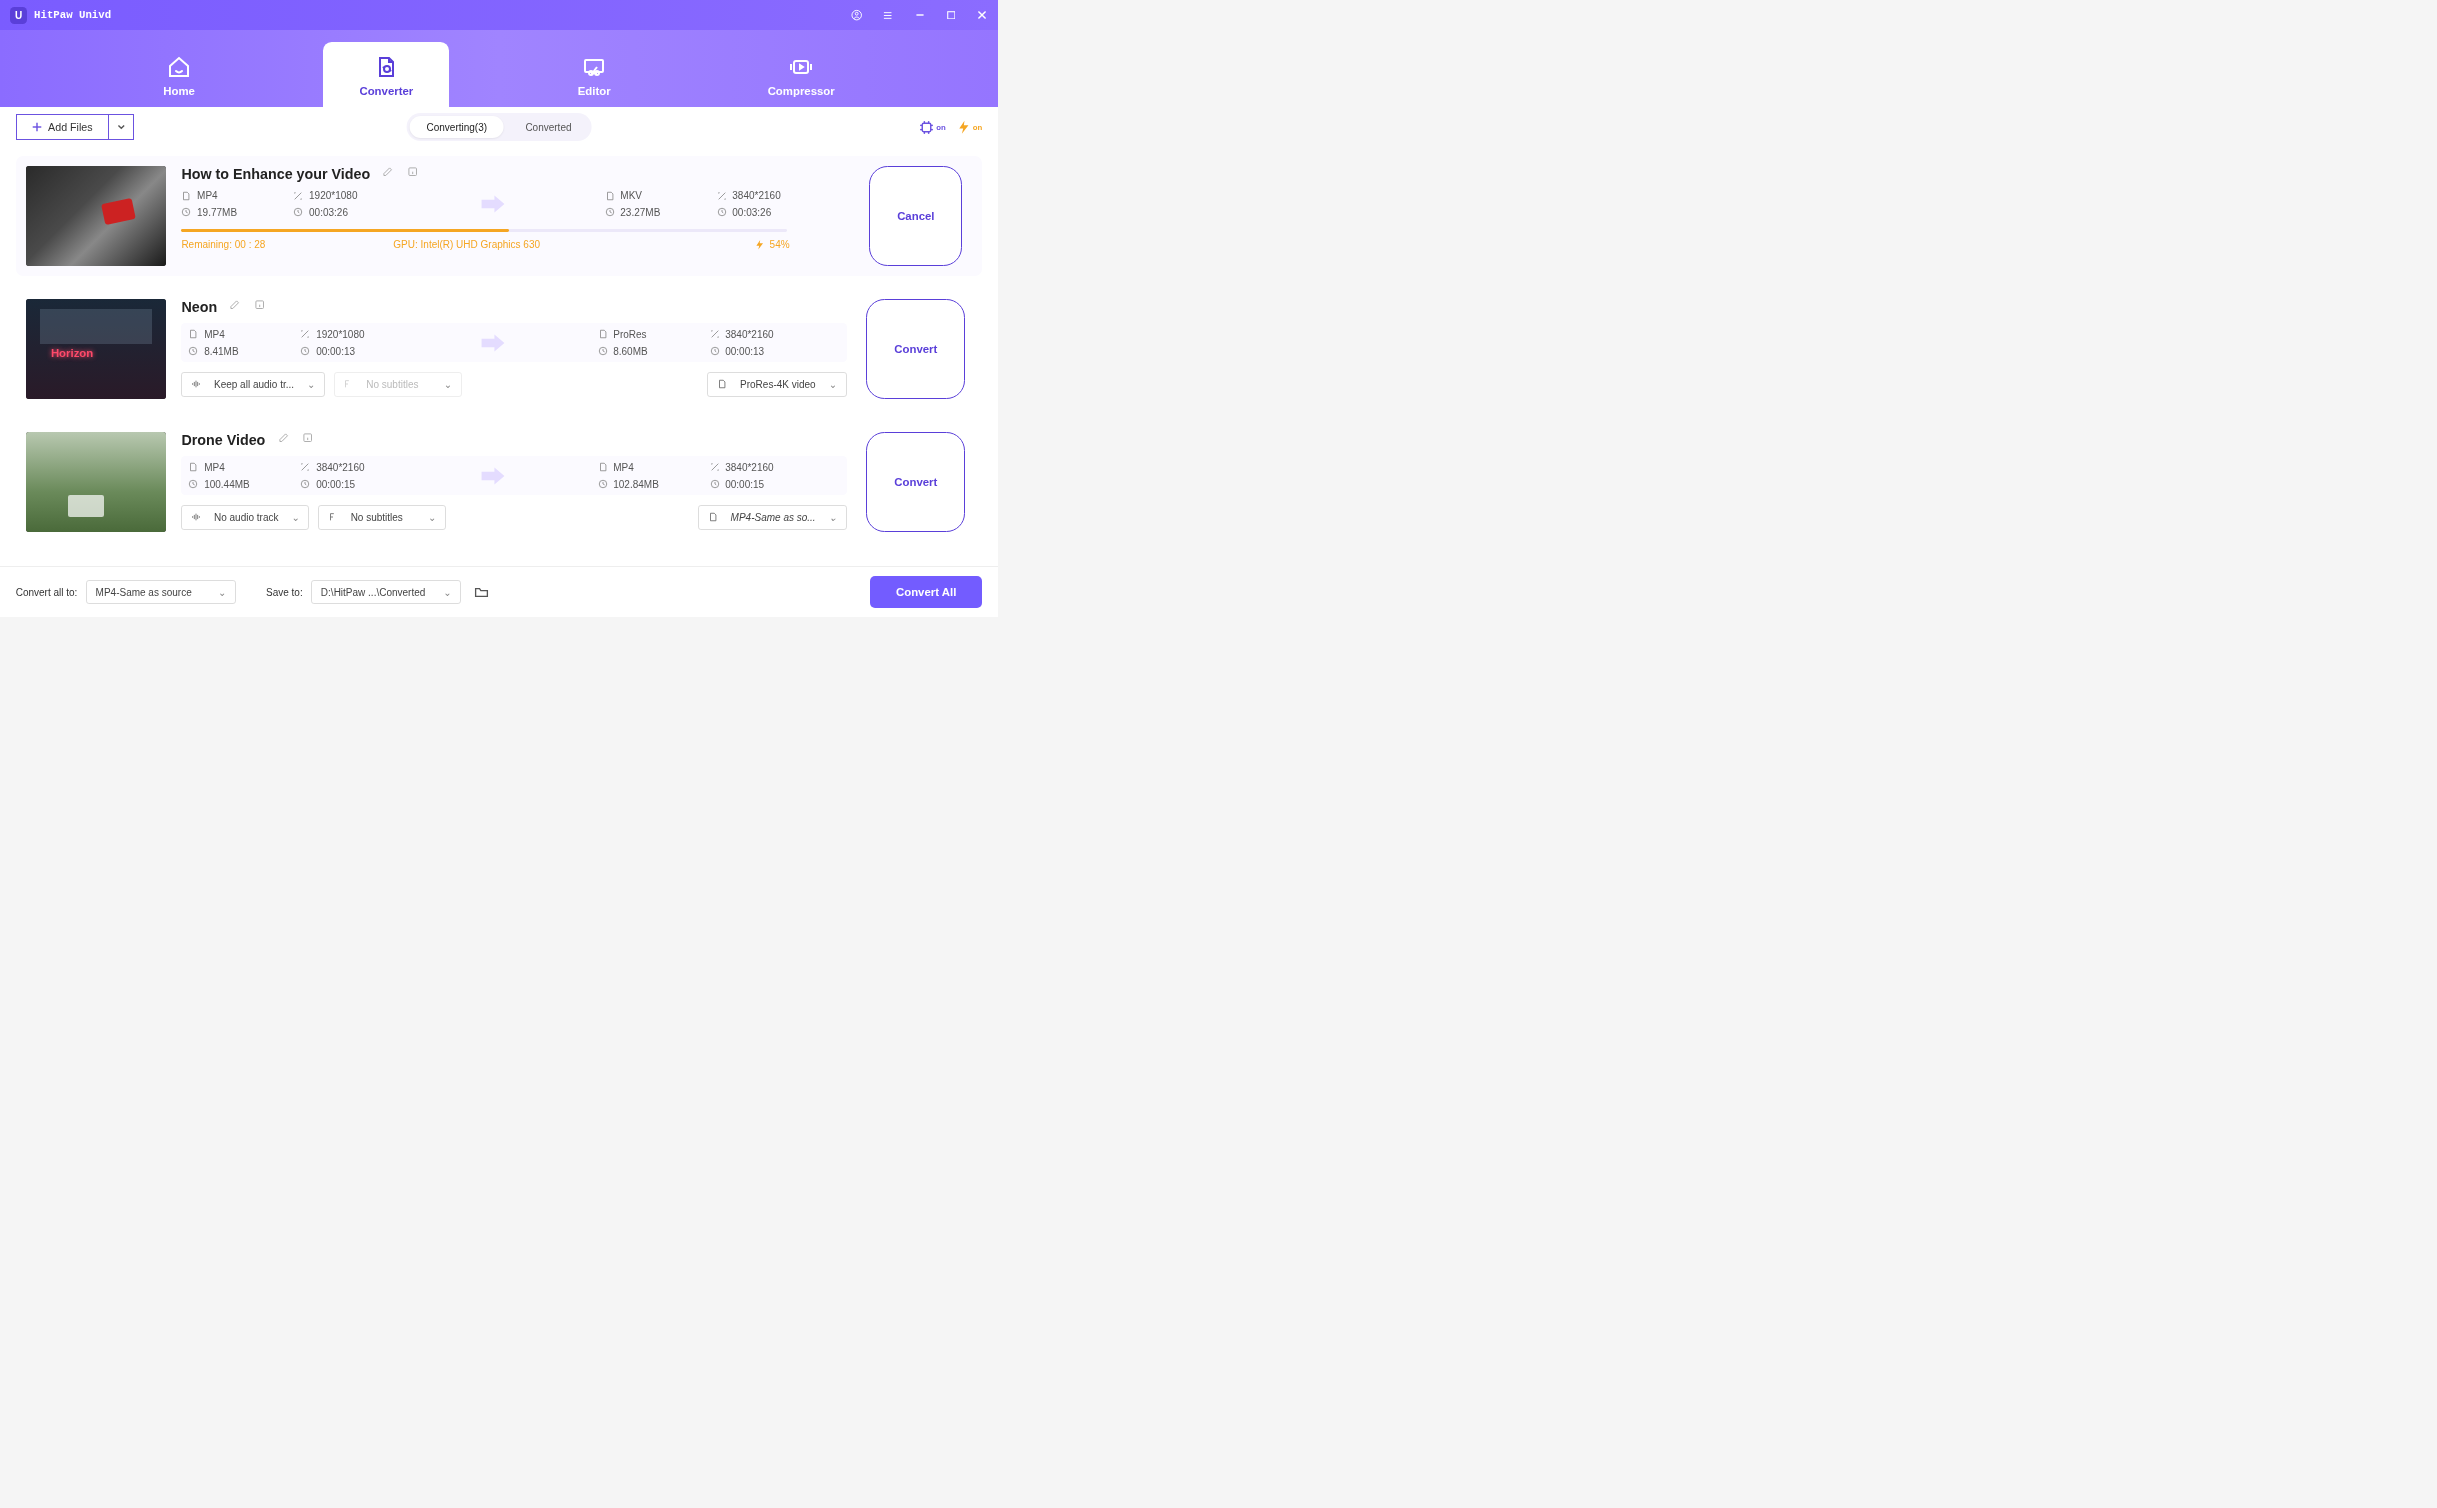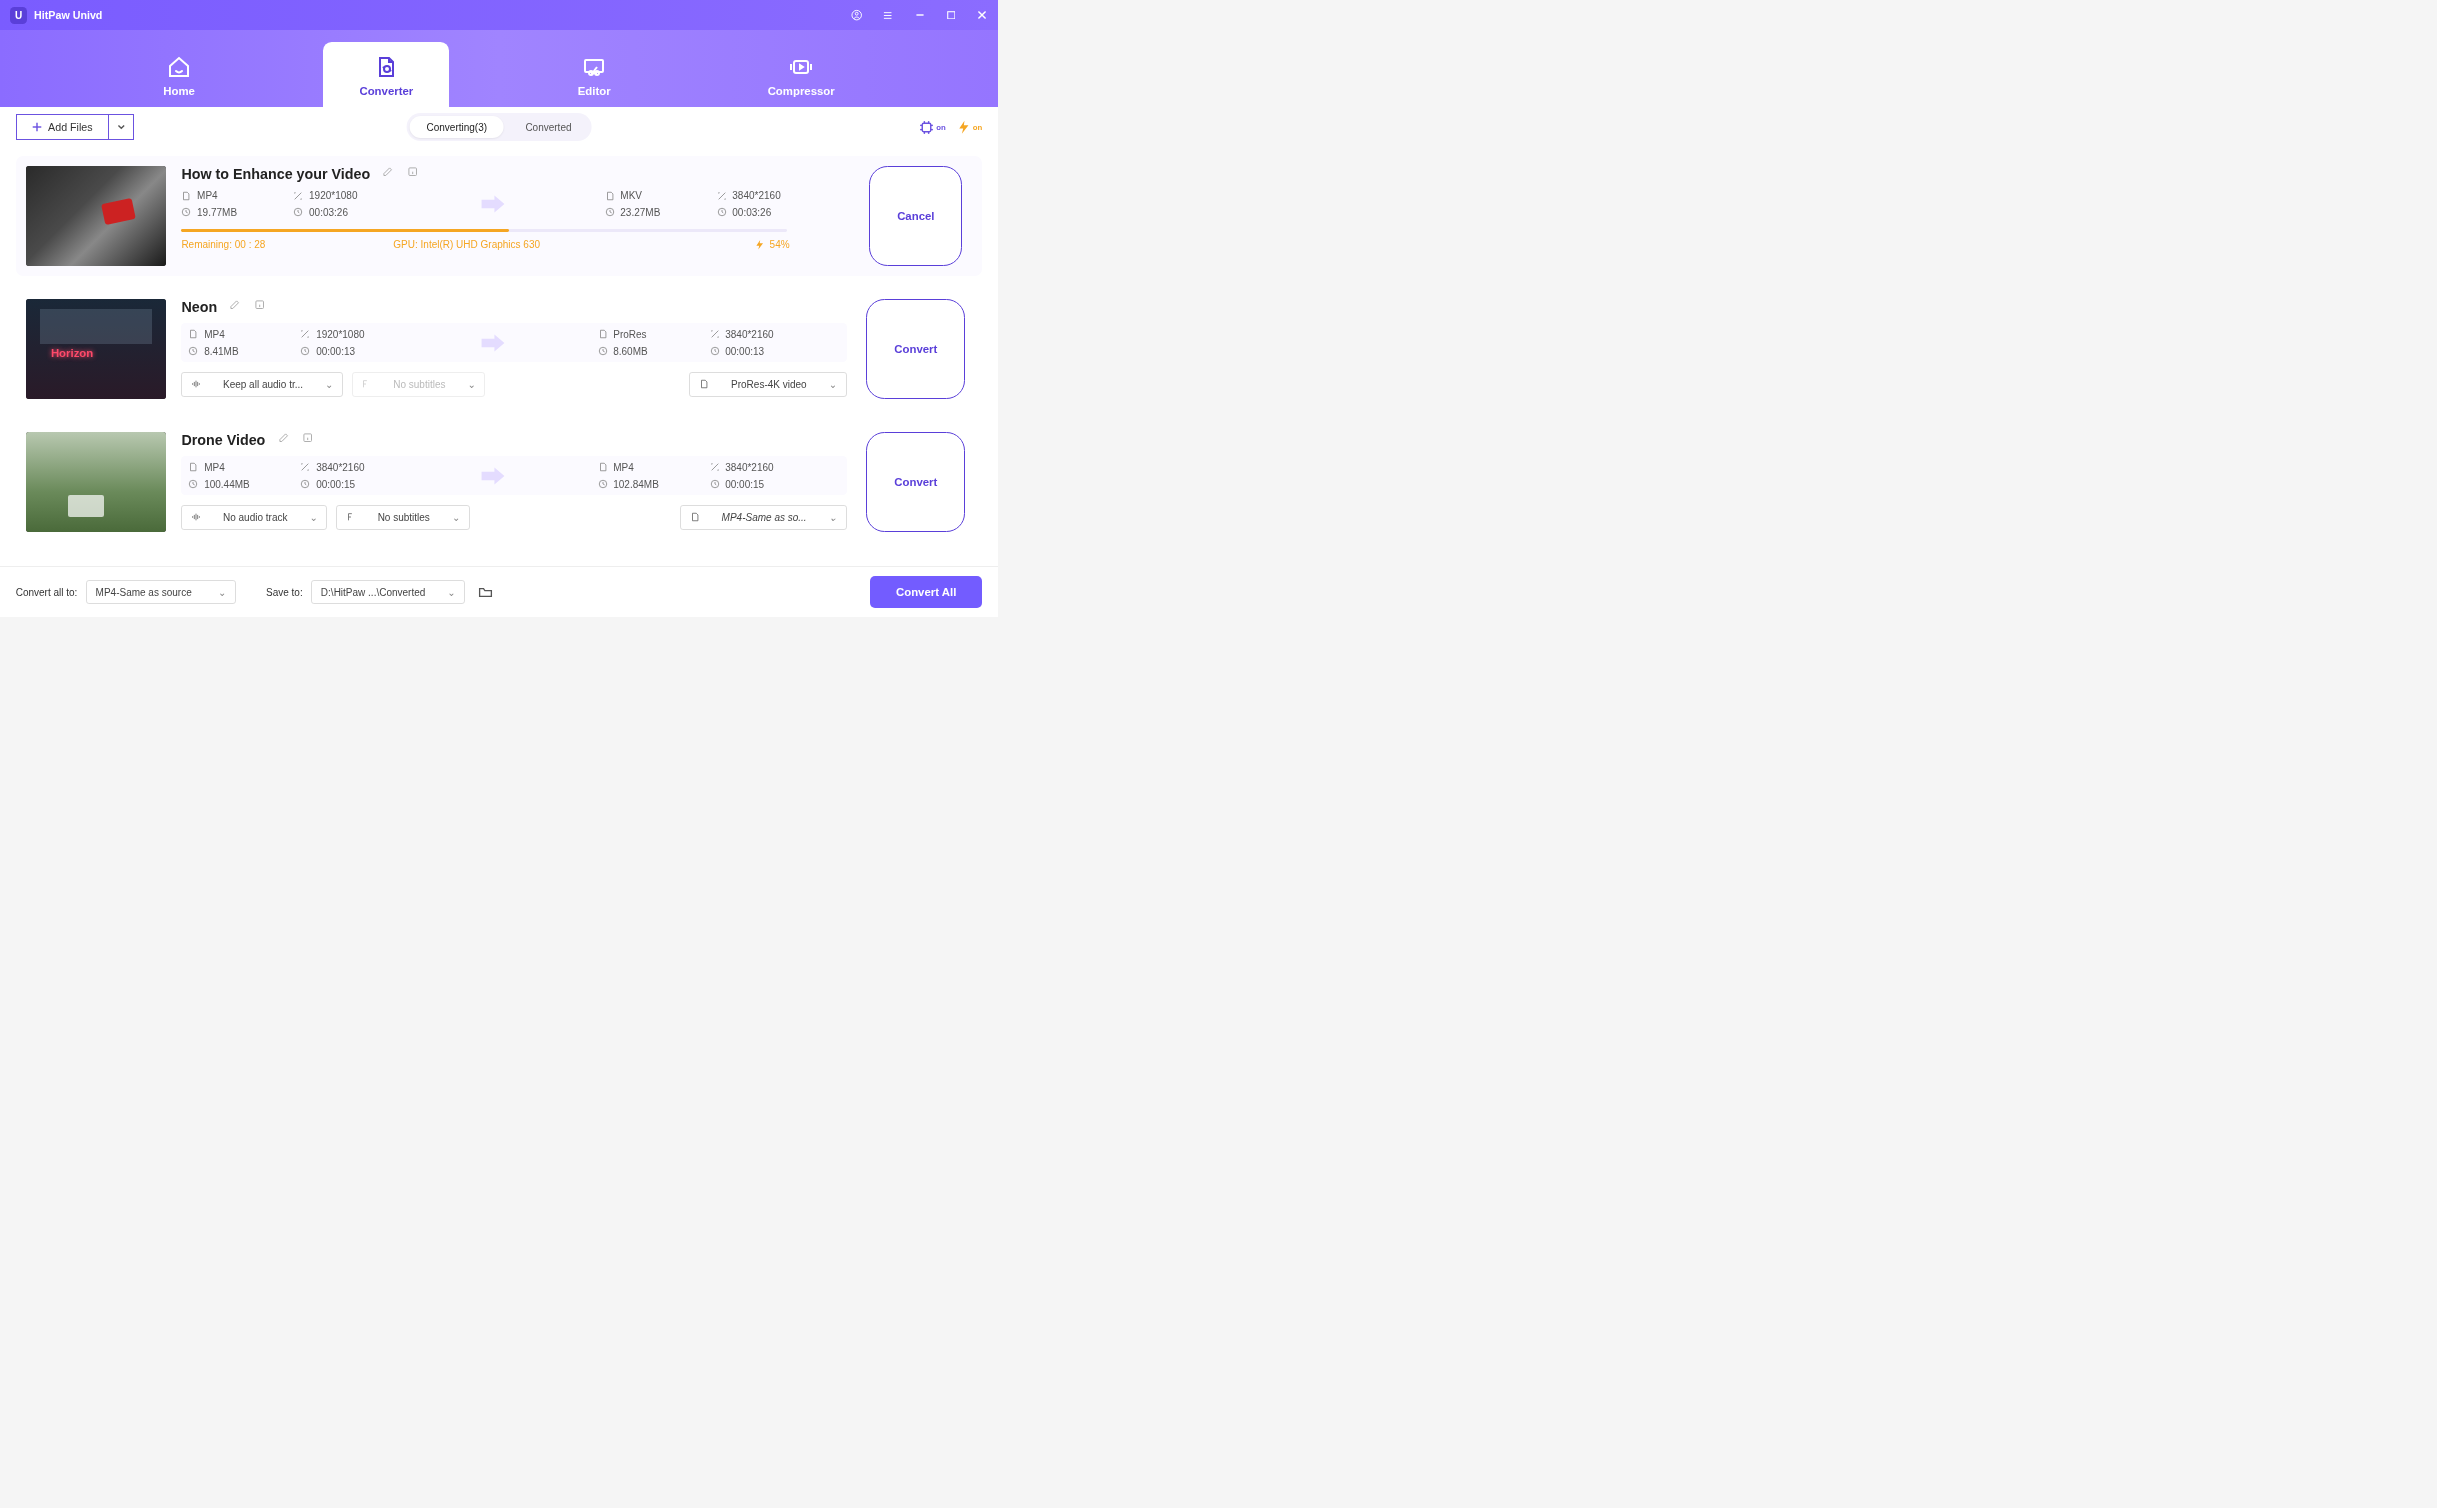--- a/index.html
+++ b/index.html
@@ -7,21 +7,21 @@
 
 .titlebar {
   height: 30px;
   background: linear-gradient(90deg, #7a5cff 0%, #8b6cff 100%);
   display: flex; align-items: center; justify-content: space-between;
   padding: 0 10px;
   color: #fff;
 }
 .titlebar-left { display: flex; align-items: center; gap: 7.1px; }
 .app-logo { width: 17px; height: 17px; background: #5a3fd9; border-radius: 4.3px; display:flex; align-items:center; justify-content:center; font-weight:bold; color:#fff; font-size:10px;}
-.app-title { font-size: 10.7px; font-weight: 600; }
+.app-title { font-size: 10.7px; font-weight: 600; font-family: Liberation Mono, monospace; }
 .titlebar-right { display: flex; align-items: center; gap: 20px; }
 .win-control { width: 11.4px; height: 11.4px; display:flex; align-items:center; justify-content:center; cursor:pointer; }
 
 .navbar {
   height: 77px;
   background: linear-gradient(90deg, #8b6cff 0%, #a084ff 50%, #9575ff 100%);
   display: flex; align-items: flex-end; justify-content: center;
   gap: 100px; position: relative;
 }
 .nav-item {
@@ -90,21 +90,21 @@
 
 .action-col { width:107px; display:flex; justify-content:center; flex-shrink:0;}
 .btn-outline {
   border:1.4px solid #5a3fd9; color:#5a3fd9; background:#fff;
   border-radius:18.5px; padding:7.1px 27px; font-size:11.4px; font-weight:600; cursor:pointer;
 }
 
 .drop-row { display:flex; gap:8.6px; margin-top:10px; }
 .select-box {
   border:0.7px solid #ddd; background:#fff; border-radius:2.9px;
-  padding:5.7px 8.6px; font-size:10px; color:#444; display:flex; align-items:center; gap:22px;
+  padding:5.7px 8.6px; font-size:10px; color:#444; display:flex; align-items:center; gap:13px;
   min-width:128px; cursor:pointer; position:relative;
 }
 .select-box .chev { margin-left:auto; color:#888; }
 .select-box.disabled { color:#bbb; border-color:#eee; }
 .select-right { margin-left:auto; }
 
 .footer {
   height:51px; background:#fff; border-top:0.7px solid #eee;
   display:flex; align-items:center; padding:0 15.7px; gap:8.6px;
 }

